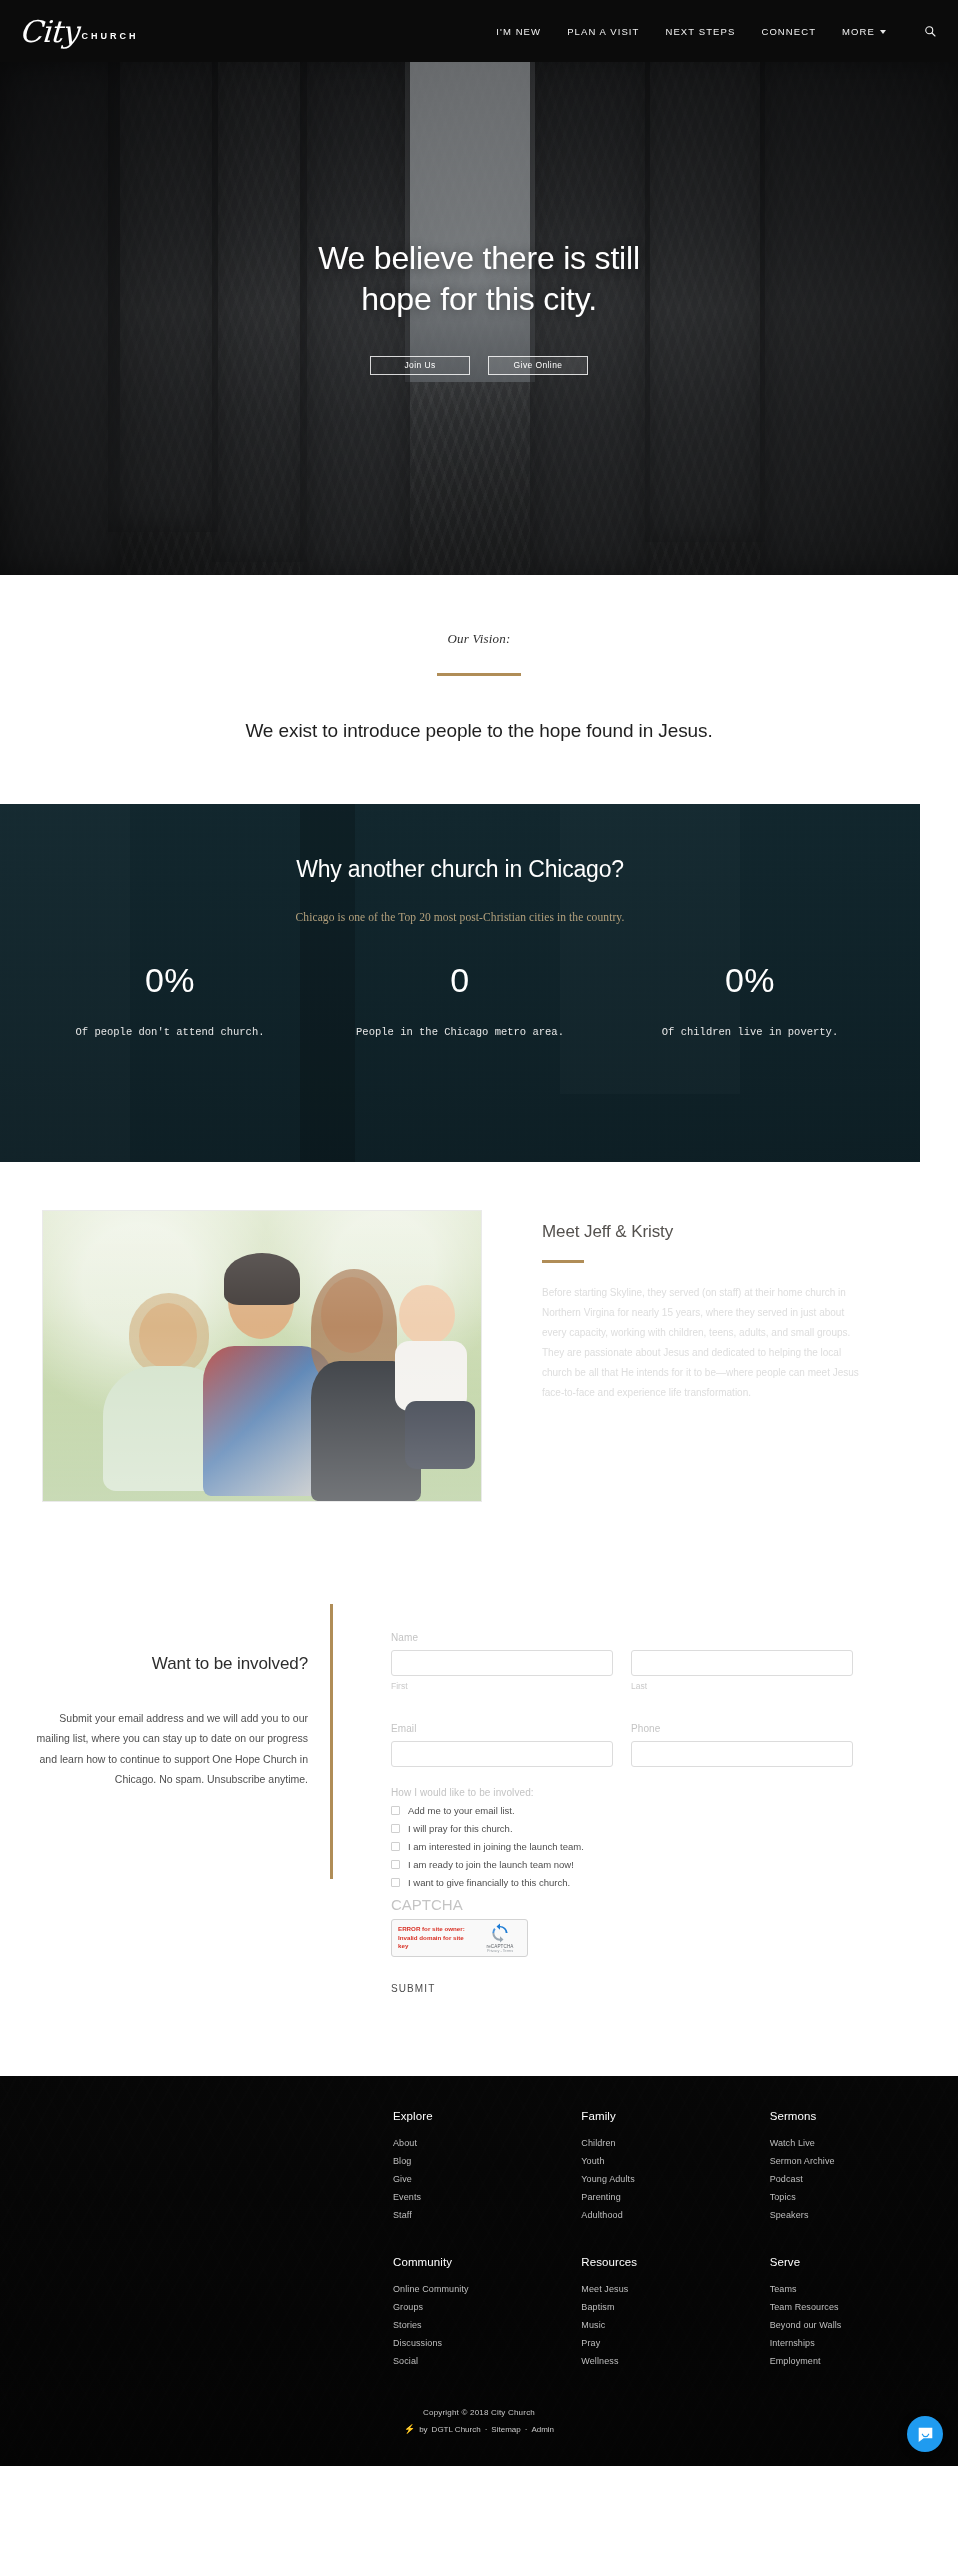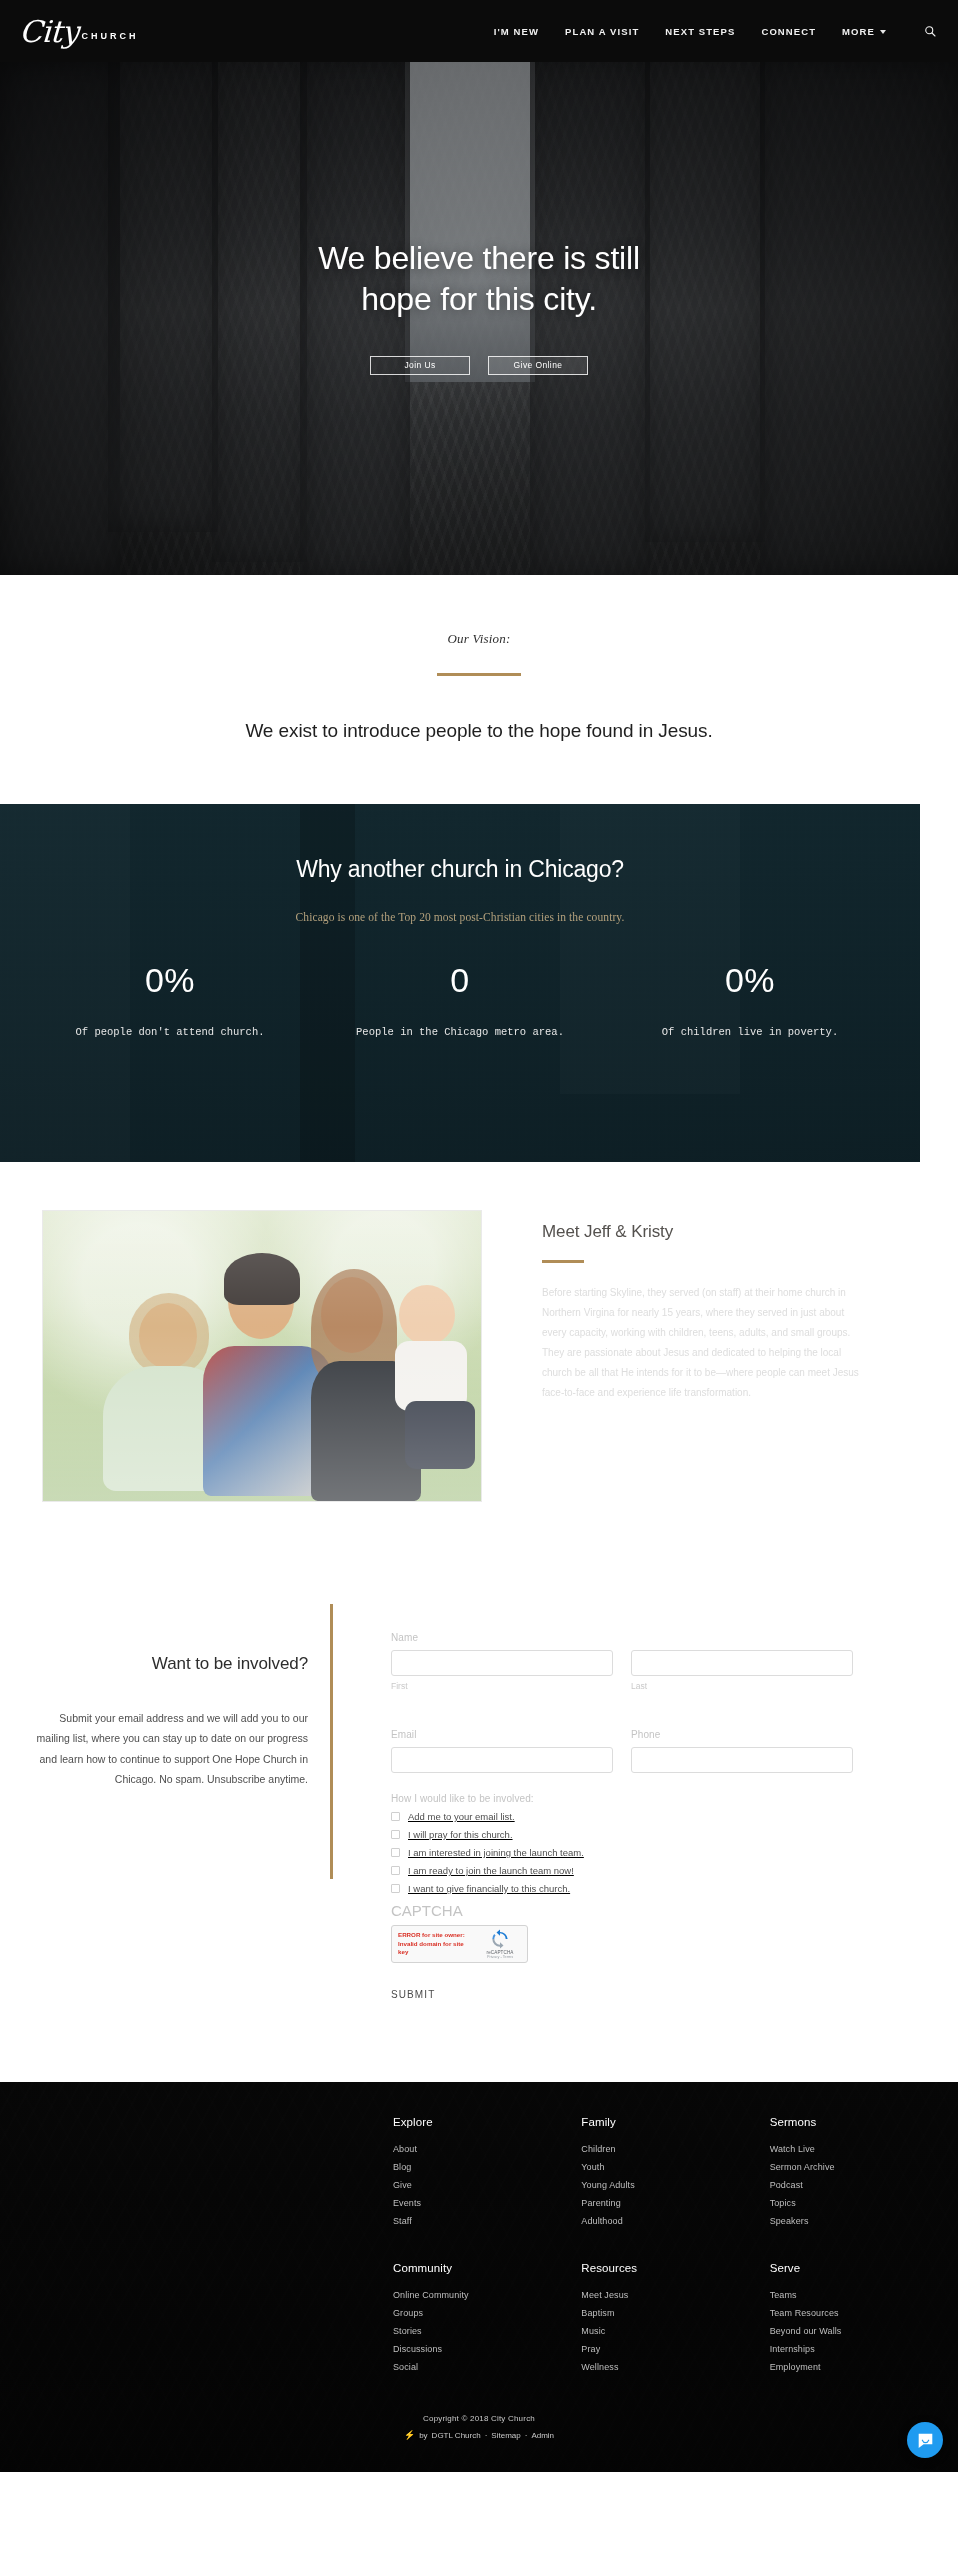--- a/index.html
+++ b/index.html
@@ -47,21 +47,21 @@
     margin-left: auto;
     display: flex;
     align-items: center;
     gap: 26px;
     padding-right: 22px;
   }
   .nav-item {
     color: #f2f2f2;
     font-size: 9.5px;
     letter-spacing: 1.1px;
-    font-weight: 700;
+    font-weight: 400;
     text-decoration: none;
     white-space: nowrap;
     display: flex;
     align-items: center;
     gap: 5px;
     cursor: pointer;
   }
   .chev {
     width: 0; height: 0;
     border-left: 3.5px solid transparent;
@@ -319,23 +319,23 @@
     width: 100%;
     height: 26px;
     border: 1px solid #dcdcdc;
     border-radius: 3px;
     background: #fff;
     outline: none;
     font-size: 11px;
     padding: 0 8px;
     font-family: "Liberation Sans", sans-serif;
   }
-  .grp { margin-bottom: 20px; }
+  .grp { margin-bottom: 14px; }
   .spacer-18 { height: 18px; }
-  .cb-list { margin-top: 6px; text-decoration: underline; }
+  .cb-list { margin-top: 6px; }
   .cb-row {
     display: flex;
     align-items: center;
     gap: 8px;
     margin-bottom: 7px;
     cursor: pointer;
   }
   .cb-box {
     width: 9px; height: 9px;
     border: 1px solid #cfcfcf;

